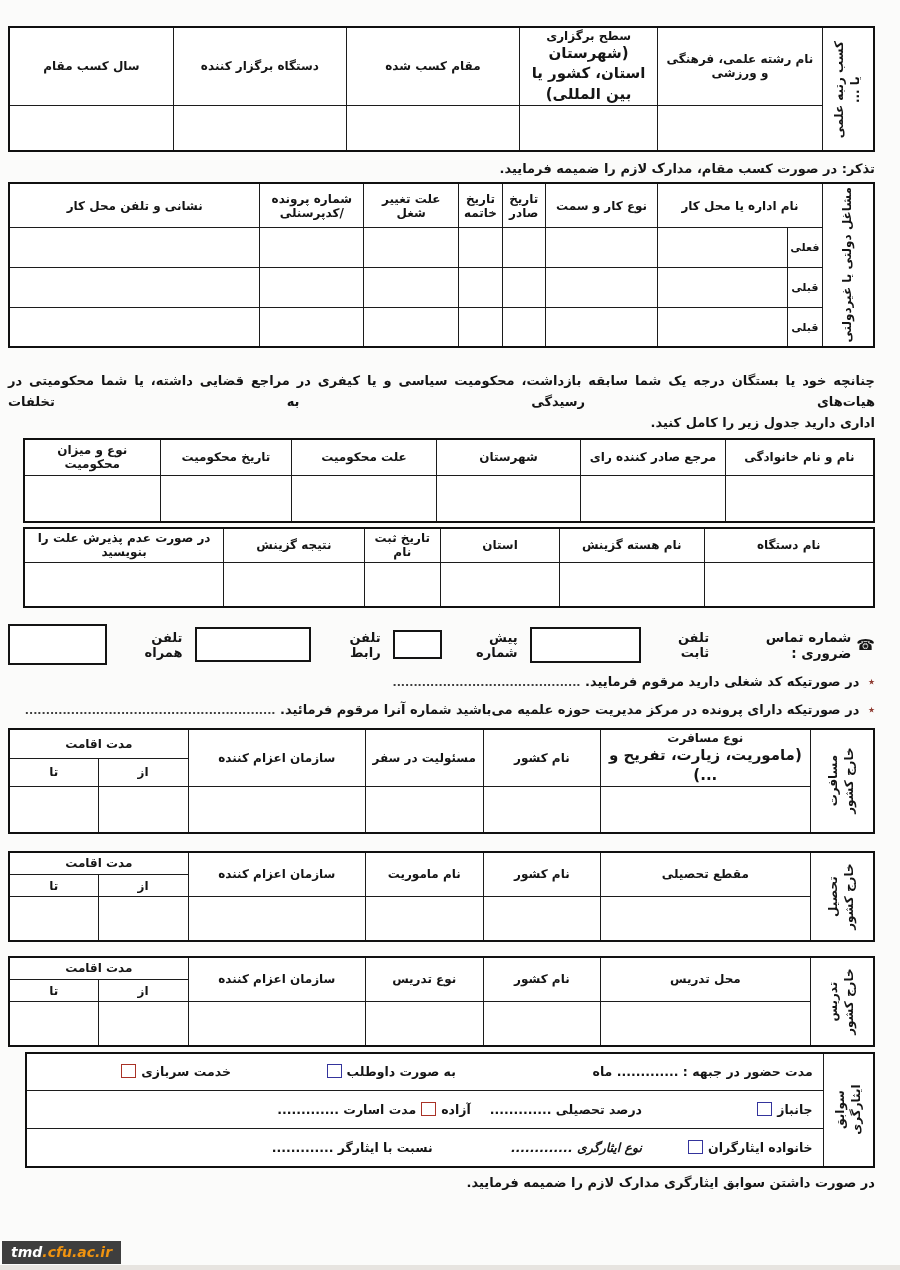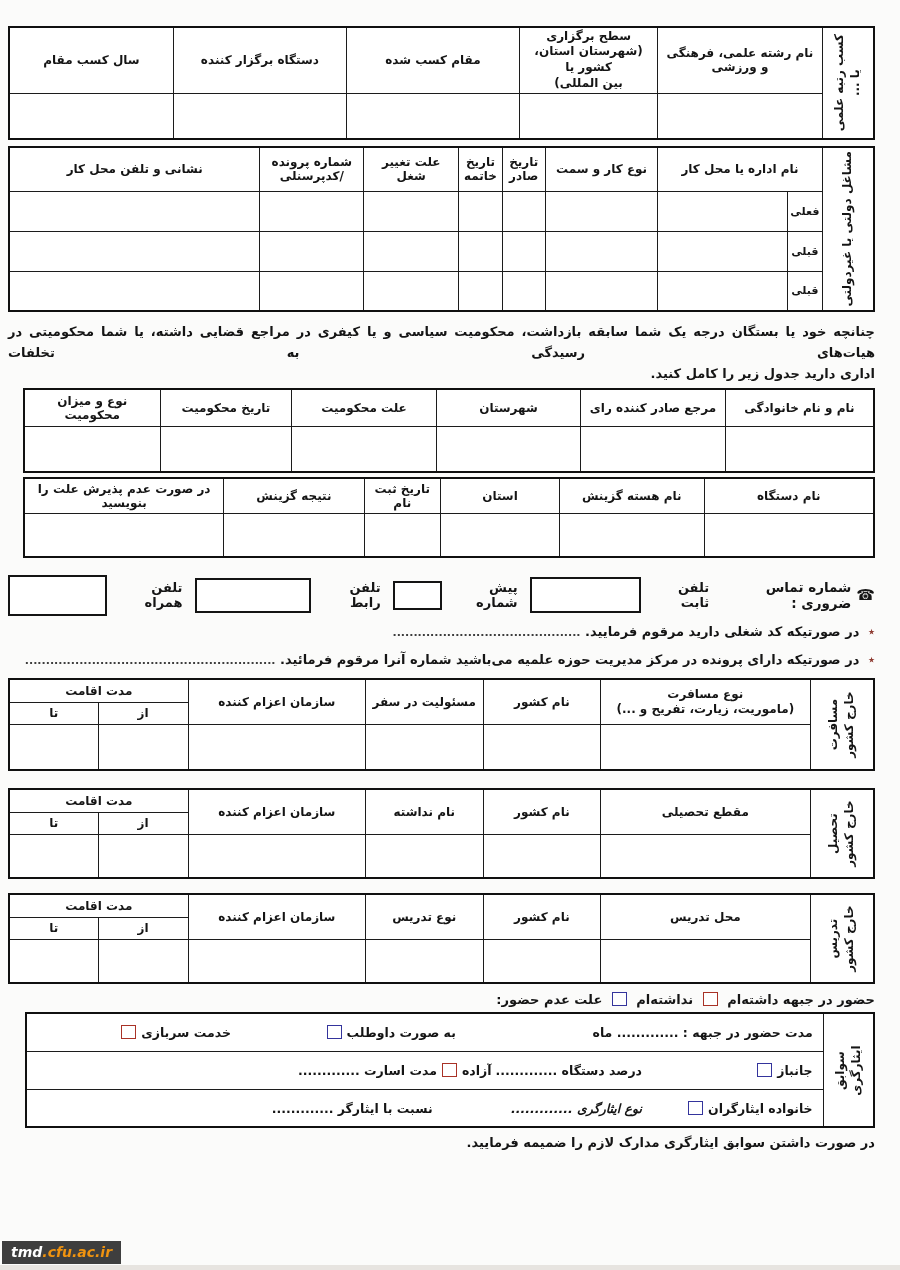--- a/index.html
+++ b/index.html
@@ -2,21 +2,21 @@
 <html lang="fa"><head>
 <meta charset="utf-8">
 <style>
   html,body{margin:0;padding:0;}
   body{width:900px;height:1270px;background:#fbfbfa;font-family:"DejaVu Sans",sans-serif;color:#151515;overflow:hidden;}
   .page{position:relative;width:900px;height:1270px;direction:rtl;padding:26px 25px 0 0;box-sizing:border-box;}
   .w{width:867px;}
   .tbl{border-collapse:collapse;table-layout:fixed;background:#fff;}
   .tbl td{border:1.6px solid #1c1c1c;padding:1px 4px;text-align:center;vertical-align:middle;font-weight:bold;font-size:12px;}
   .tbl{border:2.2px solid #101010;}
-  .sub{font-size:12px;font-weight:bold;line-height:1.35;}
+  .sub{font-size:15px;font-weight:bold;line-height:1.35;}
   .vcell{position:relative;padding:0;}
   .vpos{position:absolute;inset:0;display:flex;align-items:center;justify-content:center;}
   .vtext{transform:rotate(-90deg);white-space:nowrap;text-align:center;font-weight:bold;font-size:12px;line-height:1.3;}
   .note{font-weight:bold;font-size:13px;text-align:right;}
   .para{font-weight:bold;font-size:13px;line-height:1.6;}
   .jl{text-align:justify;text-align-last:justify;}
   .cb{display:inline-block;width:13px;height:12px;border:1.6px solid #3a3a3a;background:#fff;vertical-align:-2px;margin:0 5px;}
   .cb.r{border-color:#a93226;}
   .cb.b{border-color:#34349c;}
   .pline{display:flex;align-items:center;direction:rtl;font-weight:bold;font-size:13px;}
@@ -68,20 +68,21 @@
     <tr style="height:46px">
       <td></td>
       <td></td>
       <td></td>
       <td></td>
       <td></td>
     </tr>
   </tbody>
     </table>
 
+  <div class="note" style="margin-top:9px;">تذکر: در صورت کسب مقام، مدارک لازم را ضمیمه فرمایید.</div>
 
   <table class="tbl w" style="margin-top:6px;">
     <colgroup>
         <col style="width:6%">
         <col style="width:4%">
         <col style="width:15%">
         <col style="width:13%">
         <col style="width:5%">
         <col style="width:5%">
         <col style="width:11%">
@@ -141,21 +142,21 @@
           <td></td>
       <td></td>
           <td></td>
       <td></td>
           <td></td>
       <td></td>
     </tr>
   </tbody>
     </table>
 
-  <div class="para w" style="margin-top:10px;">
+  <div class="para w" style="margin-top:23px;">
     <div class="jl">چنانچه خود یا بستگان درجه یک شما سابقه بازداشت، محکومیت سیاسی و یا کیفری در مراجع قضایی داشته، یا شما محکومیتی در هیات‌های رسیدگی به تخلفات</div>
     <div>اداری دارید جدول زیر را کامل کنید.</div>
   </div>
 
   <table class="tbl" style="margin-top:4px;width:852px;margin-left:15px;">
     <colgroup>
         <col style="width:17.5%">
         <col style="width:17%">
         <col style="width:17%">
         <col style="width:17%">
@@ -295,21 +296,21 @@
       <td class="vcell" rowspan="3">
         <div class="vpos">
               <div class="vtext">
                 <div>تحصیل</div>
                 <div>خارج کشور</div>
               </div>
             </div>
       </td>
       <td rowspan="2">مقطع تحصیلی</td>
       <td rowspan="2">نام کشور</td>
-      <td rowspan="2">نام نداشته</td>
+      <td rowspan="2">نام ماموریت</td>
       <td rowspan="2">سازمان اعزام کننده</td>
       <td colspan="2">مدت اقامت</td>
     </tr>
     <tr style="height:22px">
       <td>از</td>
       <td>تا</td>
     </tr>
     <tr style="height:44px">
       <td></td>
           <td></td>
@@ -355,27 +356,20 @@
       <td></td>
           <td></td>
       <td></td>
           <td></td>
       <td></td>
           <td></td>
     </tr>
   </tbody>
     </table>
 
-  <div class="note" style="margin-top:8px;font-size:13px;">
-    <span>حضور در جبهه داشته‌ام</span>
-    <span class="cb r"></span>
-    <span>نداشته‌ام</span>
-    <span class="cb b"></span>
-    <span>علت عدم حضور:</span>
-  </div>
 
   <table class="tbl isar" style="margin-top:5px;width:850px;margin-left:17px;">
     <colgroup>
         <col style="width:6%">
         <col style="width:94%">
       </colgroup>
     <tbody>
         <tr style="height:38px">
       <td class="vcell" rowspan="3">
         <div class="vpos">
@@ -390,22 +384,22 @@
           <span style="width:46%;">مدت حضور در جبهه : ............. ماه</span>
           <span style="width:29%;"><span>به صورت داوطلب</span><span class="cb b"></span></span>
           <span><span>خدمت سربازی</span><span class="cb r"></span></span>
         </div>
       </td>
     </tr>
     <tr style="height:38px">
       <td style="text-align:right;padding:2px 10px;">
         <div class="irow">
           <span style="width:22%;"><span>جانباز</span><span class="cb b"></span></span>
-          <span>درصد دستگاه .............</span>
-          <span style="margin-right:4px;"><span>آزاده</span><span class="cb r"></span></span>
+          <span>درصد تحصیلی .............</span>
+          <span style="margin-right:19px;"><span>آزاده</span><span class="cb r"></span></span>
           <span>مدت اسارت .............</span>
         </div>
       </td>
     </tr>
     <tr style="height:38px">
       <td style="text-align:right;padding:2px 10px;">
         <div class="irow">
           <span style="width:22%;"><span>خانواده ایثارگران</span><span class="cb b"></span></span>
           <span style="width:27%;font-style:italic;">نوع ایثارگری .............</span>
           <span>نسبت با ایثارگر .............</span>

